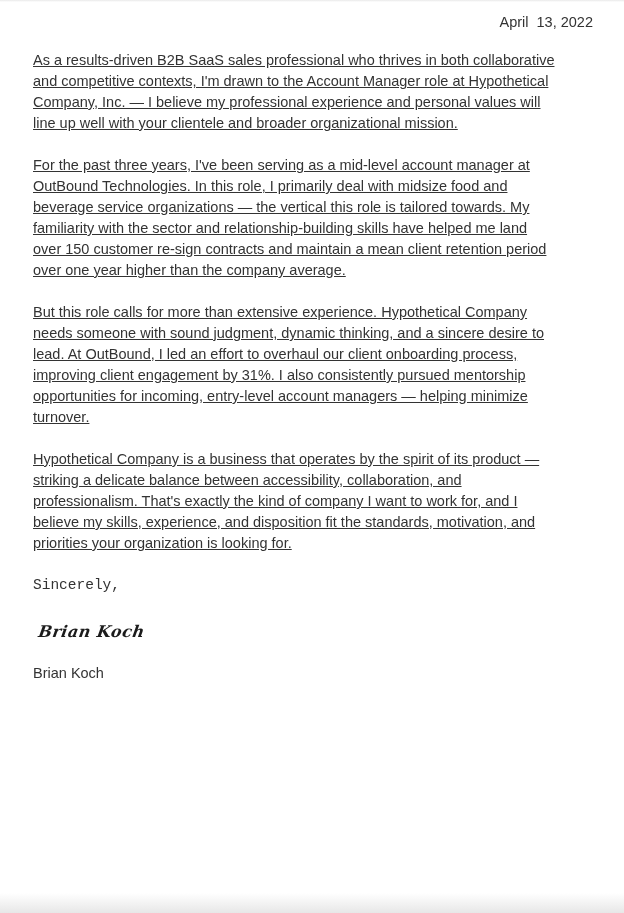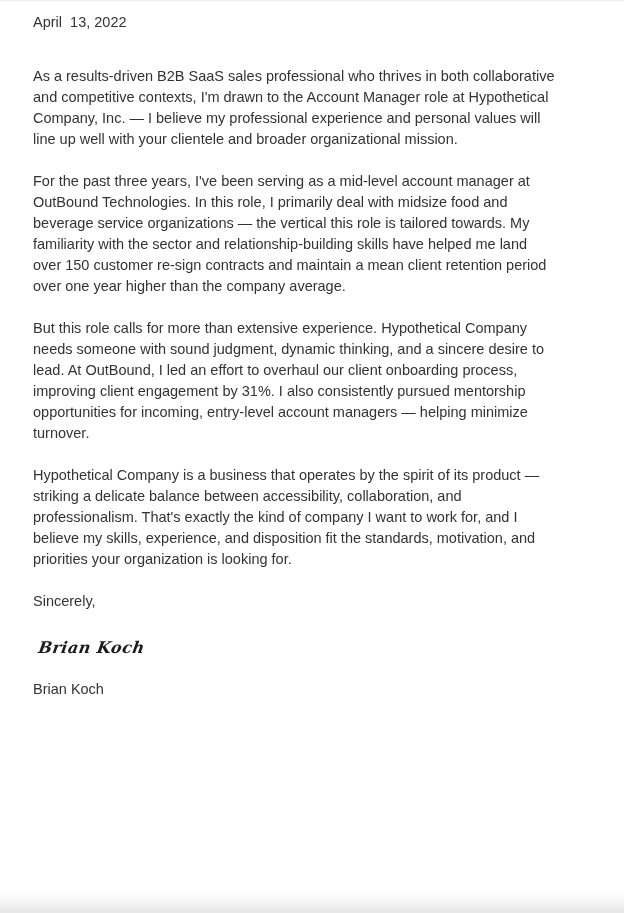--- a/index.html
+++ b/index.html
@@ -26,37 +26,40 @@
     box-sizing: border-box;
     width: 624px;
   }
   .letter-text {
     font-size: 14.5px;
     line-height: 21px;
     color: #333333;
   }
   .date {
     white-space: pre-wrap;
-    margin-bottom: 33px;
+    margin-bottom: 17px;
+    text-align: right;
   }
   .address {
     line-height: 24px;
     margin-bottom: 17px;
   }
   .salutation {
     margin-bottom: 26px;
   }
   .para {
     white-space: pre-line;
     max-width: 560px;
     margin: 0 0 21px 0;
+    text-decoration: underline;
   }
   .closing {
     margin-top: 4px;
     margin-bottom: 26px;
+    font-family: Liberation Mono, monospace;
   }
   .signature-script {
     font-family: "DejaVu Serif", serif;
     font-style: italic;
     font-weight: bold;
     font-size: 16px;
     color: #1b1b1b;
     transform: skewX(-9deg);
     transform-origin: left bottom;
     display: inline-block;

